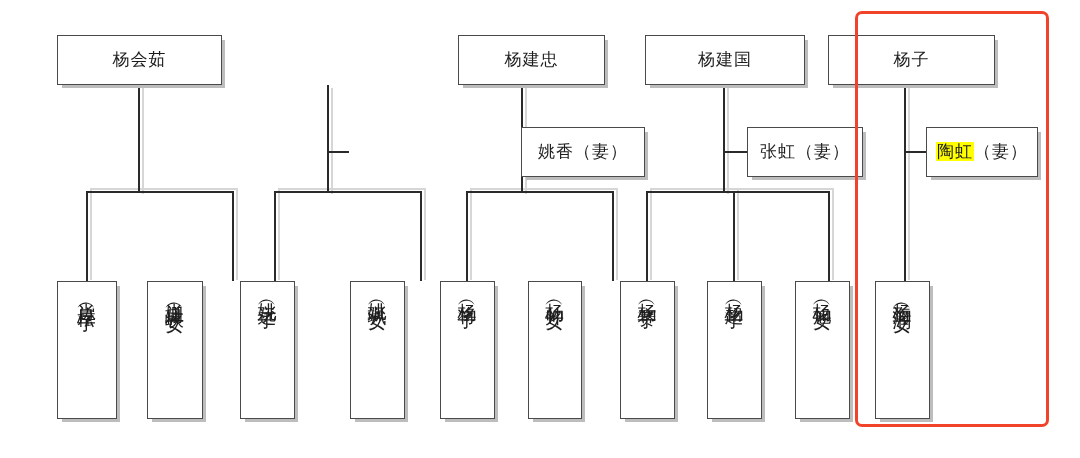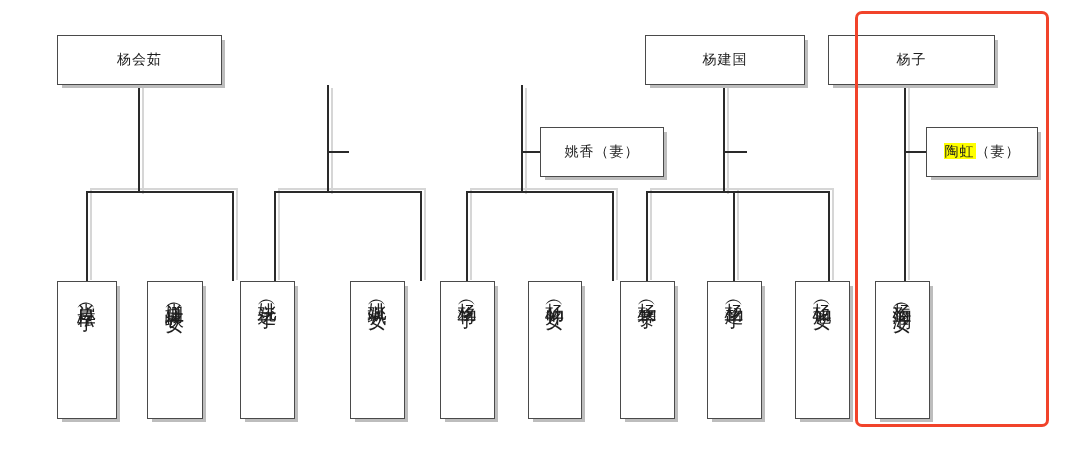--- a/index.html
+++ b/index.html
@@ -13,21 +13,21 @@
     background:#ffffff;
     border:1.6px solid #4a4a4a;
     box-shadow:4px 4px 0 -1px #bdbdbd;
     display:flex;
     align-items:center;
     justify-content:center;
     color:#1d1d1d;
     z-index:5;
   }
   .node .label{
-    font-size:14px;
+    font-size:17px;
     letter-spacing:1px;
     white-space:nowrap;
     line-height:1.1;
   }
 
   
   .node.vertical{
     align-items:flex-start;
     padding-top:6px;
   }
@@ -109,29 +109,35 @@
   <div class="vline" style="left:646px;top:191px;height:90px;"></div>
   <div class="vline" style="left:733px;top:191px;height:90px;"></div>
   <div class="vline" style="left:828px;top:191px;height:90px;"></div>
 
   <div class="vline" style="left:904px;top:85px;height:196px;"></div>
   <div class="hline" style="left:904px;top:151px;width:22px;"></div>
 
   <div class="node" style="left:57px;top:35px;width:165px;height:50px;">
     <span class="label">杨会茹</span>
   </div>
+  <div class="node" style="left:458px;top:35px;width:147px;height:50px;">
+    <span class="label">杨建忠</span>
+  </div>
   <div class="node" style="left:645px;top:35px;width:160px;height:50px;">
     <span class="label">杨建国</span>
   </div>
   <div class="node" style="left:828px;top:35px;width:167px;height:50px;">
     <span class="label">杨子</span>
   </div>
 
-  <div class="node" style="left:540px;top:127px;width:124px;height:50px;">
+  <div class="node" style="left:521px;top:127px;width:124px;height:50px;">
     <span class="label"><span>姚香</span><span>（妻）</span></span>
+  </div>
+  <div class="node" style="left:747px;top:127px;width:116px;height:50px;">
+    <span class="label"><span>张虹</span><span>（妻）</span></span>
   </div>
   <div class="node" style="left:926px;top:127px;width:112px;height:50px;">
     <span class="label"><span class="hl">陶虹</span><span>（妻）</span></span>
   </div>
 
   <div class="node vertical" style="left:57px;top:281px;width:60px;height:138px;">
     <span class="label"><span>肖岸松</span><span>（子）</span></span>
   </div>
   <div class="node vertical" style="left:147px;top:281px;width:56px;height:138px;">
     <span class="label"><span>肖姗峡</span><span>（女）</span></span>

